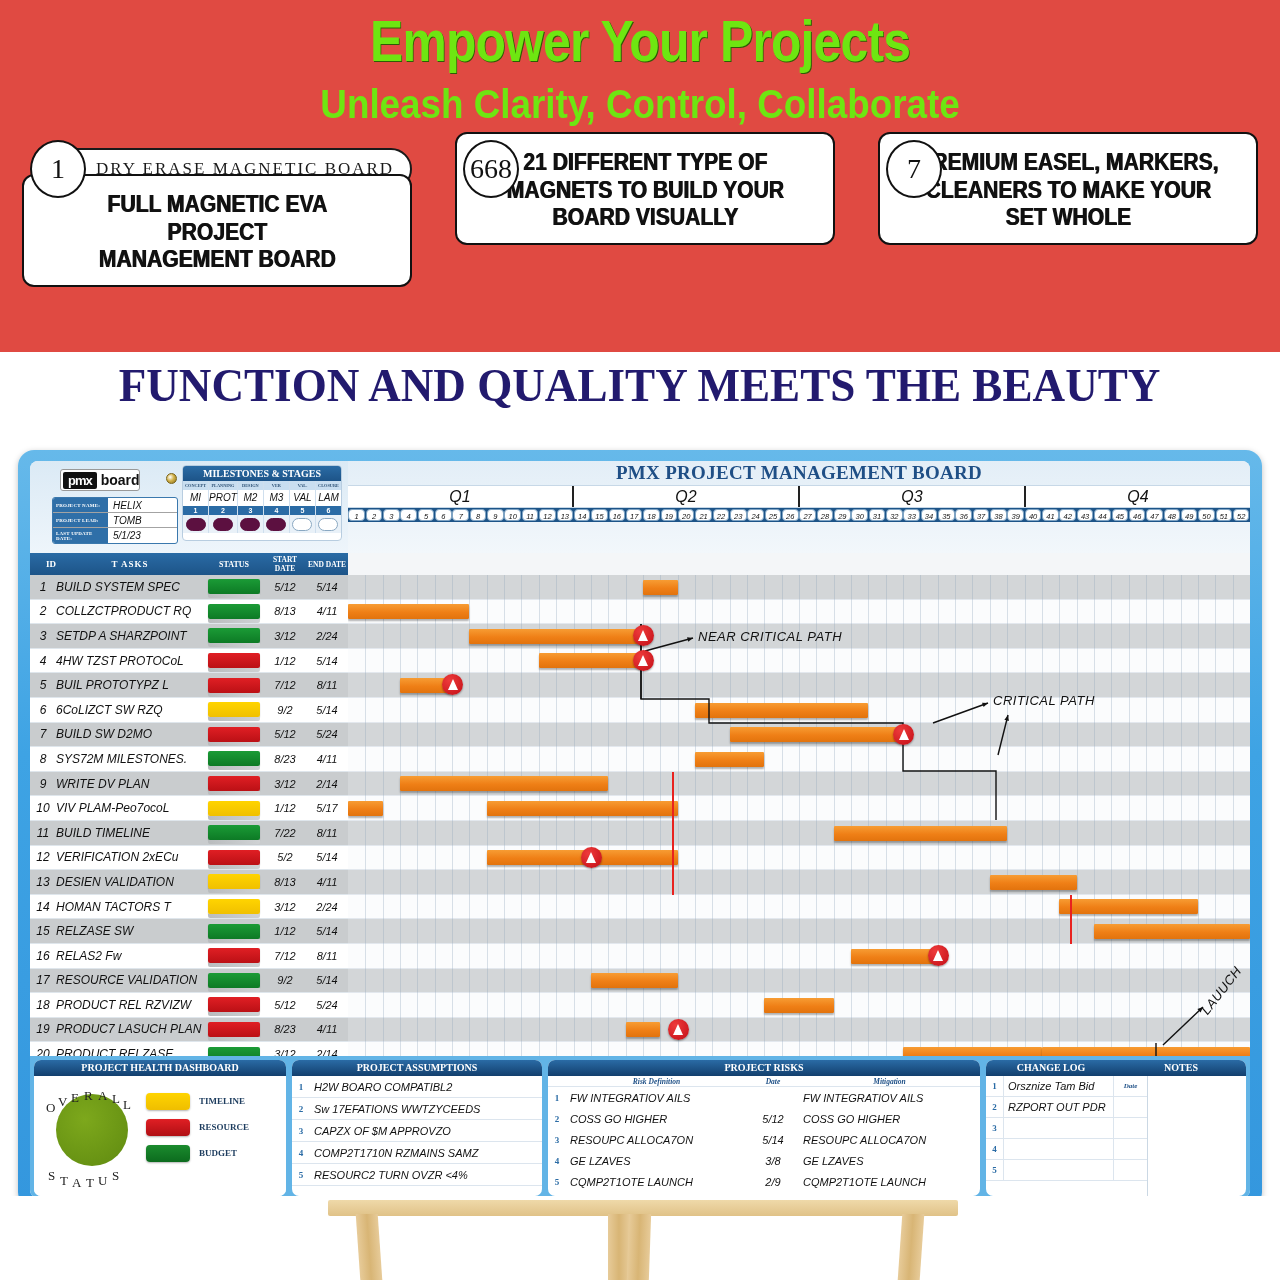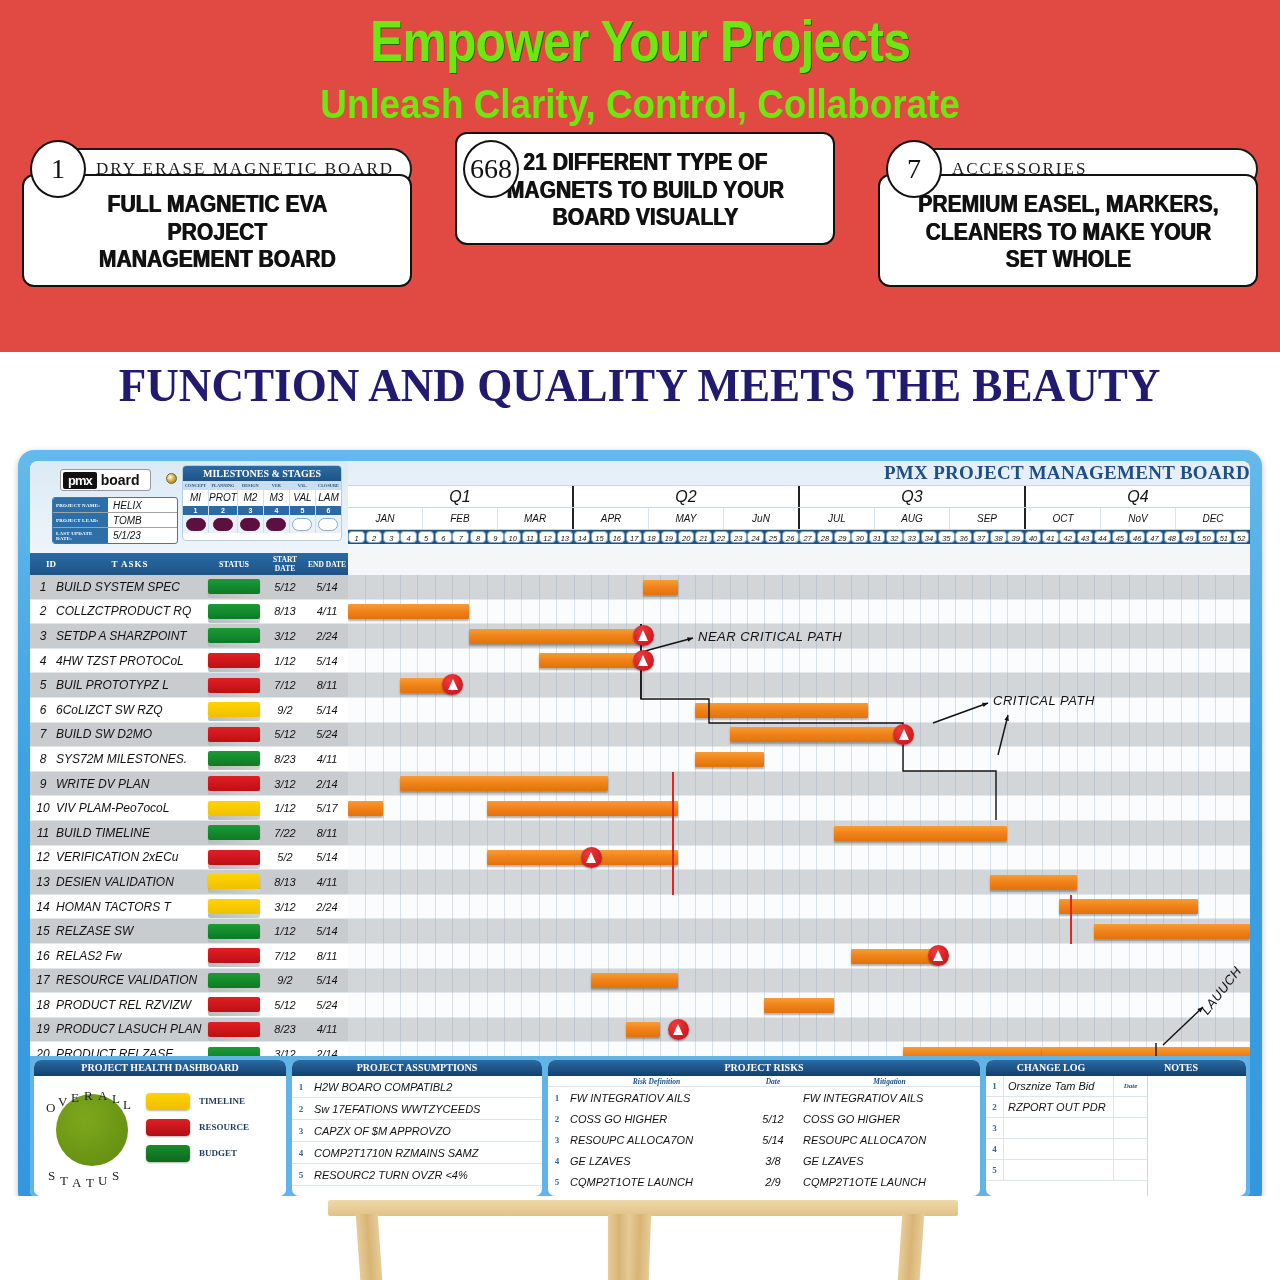--- a/index.html
+++ b/index.html
@@ -78,21 +78,21 @@
   .board-inner{
     position:relative; width:100%; height:100%;
     background:#f4f6f8; border-radius:8px; overflow:hidden;
   }
   
   .hdr-left{
     position:absolute; left:0; top:0; width:318px; height:92px;
     background:linear-gradient(180deg,#dbeaf5 0%,#eef5fb 100%);
   }
   .logo{
-    position:absolute; left:30px; top:8px; width:91px; height:22px;
+    position:absolute; left:30px; top:8px; width:80px; height:22px;
     background:#fff; border:1px solid #999; border-radius:3px;
     display:flex; align-items:center;
   }
   .logo .pmx{
     background:#111; color:#fff; font-weight:bold; font-size:13px;
     padding:1px 5px; border-radius:2px; margin-left:2px; letter-spacing:-1px;
     font-family:"Liberation Sans", sans-serif;
   }
   .logo .bd{ font-weight:bold; font-size:14px; color:#111; margin-left:4px; }
   .screw{
@@ -145,21 +145,21 @@
   .ms-dotwrap{ height:18px; display:flex; align-items:center; justify-content:center; background:#e9f1f8;}
   .ms-dot{ width:20px; height:13px; border-radius:7px; border:1px solid #8aa8c2; }
   .ms-dot.filled{ background:#5c1040; border-color:#5c1040; }
   .ms-dot.empty{ background:#ffffff; }
   
   .hdr-right{
     position:absolute; left:318px; top:0; right:0; height:92px;
     background:linear-gradient(180deg,#e3eef7 0%,#f2f7fb 100%);
   }
   .board-title{
-    text-align:right; font-family:"Liberation Serif", serif; font-weight:bold;
+    text-align:center; font-family:"Liberation Serif", serif; font-weight:bold;
     font-size:19px; color:#1f4f86; line-height:24px; letter-spacing:.3px;
   }
   .q-row, .m-row{ display:flex; height:22px; background:#fff; border-top:1px solid #c7d8e7;}
   .q-cell{
     flex:1; text-align:center; font-family:"Liberation Sans", sans-serif;
     font-style:italic; font-size:16px; color:#111; line-height:22px;
     border-right:2px solid #222;
   }
   .q-cell:last-child{ border-right:none; }
   .m-cell{
@@ -354,23 +354,20 @@
       <div class="feat-num">668</div>
       <div class="feat-body">
         <div>21 DIFFERENT TYPE OF</div>
         <div>MAGNETS TO BUILD YOUR</div>
         <div>BOARD VISUALLY</div>
       </div>
     </div>
 
     <div class="feature right">
       <div class="feat-num">7</div>
-      <div class="feat-pill">
-        <span>ACCESSORIES</span>
-      </div>
       <div class="feat-body">
         <div>PREMIUM EASEL, MARKERS,</div>
         <div>CLEANERS TO MAKE YOUR</div>
         <div>SET WHOLE</div>
       </div>
     </div>
   </div>
 </div>
 
 <div class="sub-head">
@@ -457,34 +454,20 @@
       </div>
     </div>
 
     <div class="hdr-right">
       <div class="board-title">PMX PROJECT MANAGEMENT BOARD</div>
       <div class="q-row" id="q-row">
           <div class="q-cell">Q1</div>
           <div class="q-cell">Q2</div>
           <div class="q-cell">Q3</div>
           <div class="q-cell">Q4</div>
-        </div>
-      <div class="m-row" id="m-row">
-          <div class="m-cell">JAN</div>
-          <div class="m-cell">FEB</div>
-          <div class="m-cell qend">MAR</div>
-          <div class="m-cell">APR</div>
-          <div class="m-cell">MAY</div>
-          <div class="m-cell qend">JuN</div>
-          <div class="m-cell">JUL</div>
-          <div class="m-cell">AUG</div>
-          <div class="m-cell qend">SEP</div>
-          <div class="m-cell">OCT</div>
-          <div class="m-cell">NoV</div>
-          <div class="m-cell qend">DEC</div>
         </div>
       <div class="w-row" id="w-row">
           <div class="w-cell">1</div>
           <div class="w-cell">2</div>
           <div class="w-cell">3</div>
           <div class="w-cell">4</div>
           <div class="w-cell">5</div>
           <div class="w-cell">6</div>
           <div class="w-cell">7</div>
           <div class="w-cell">8</div>

